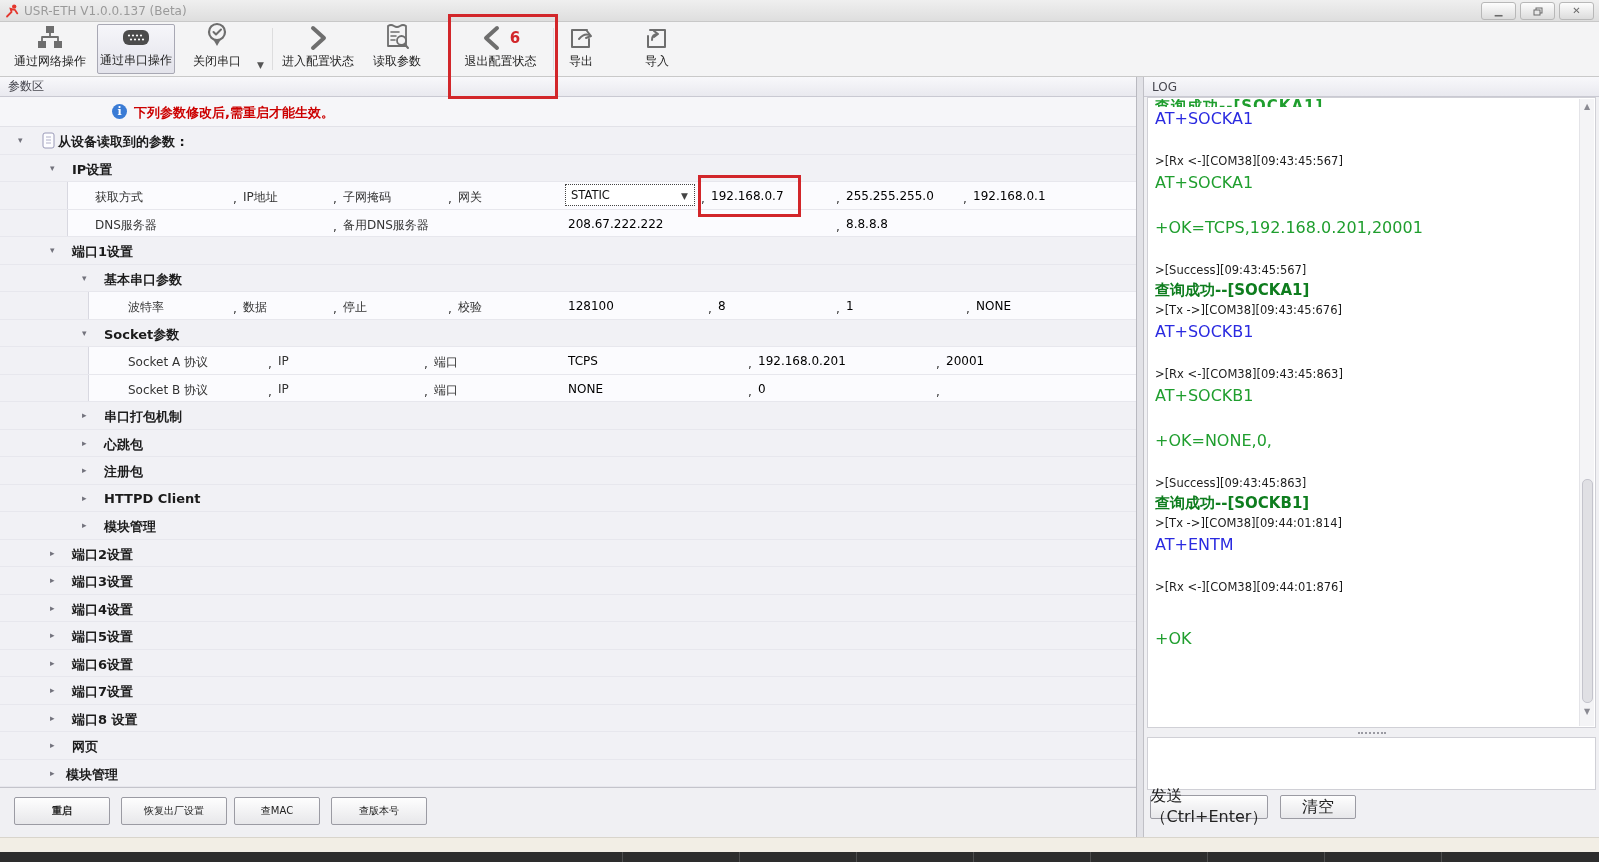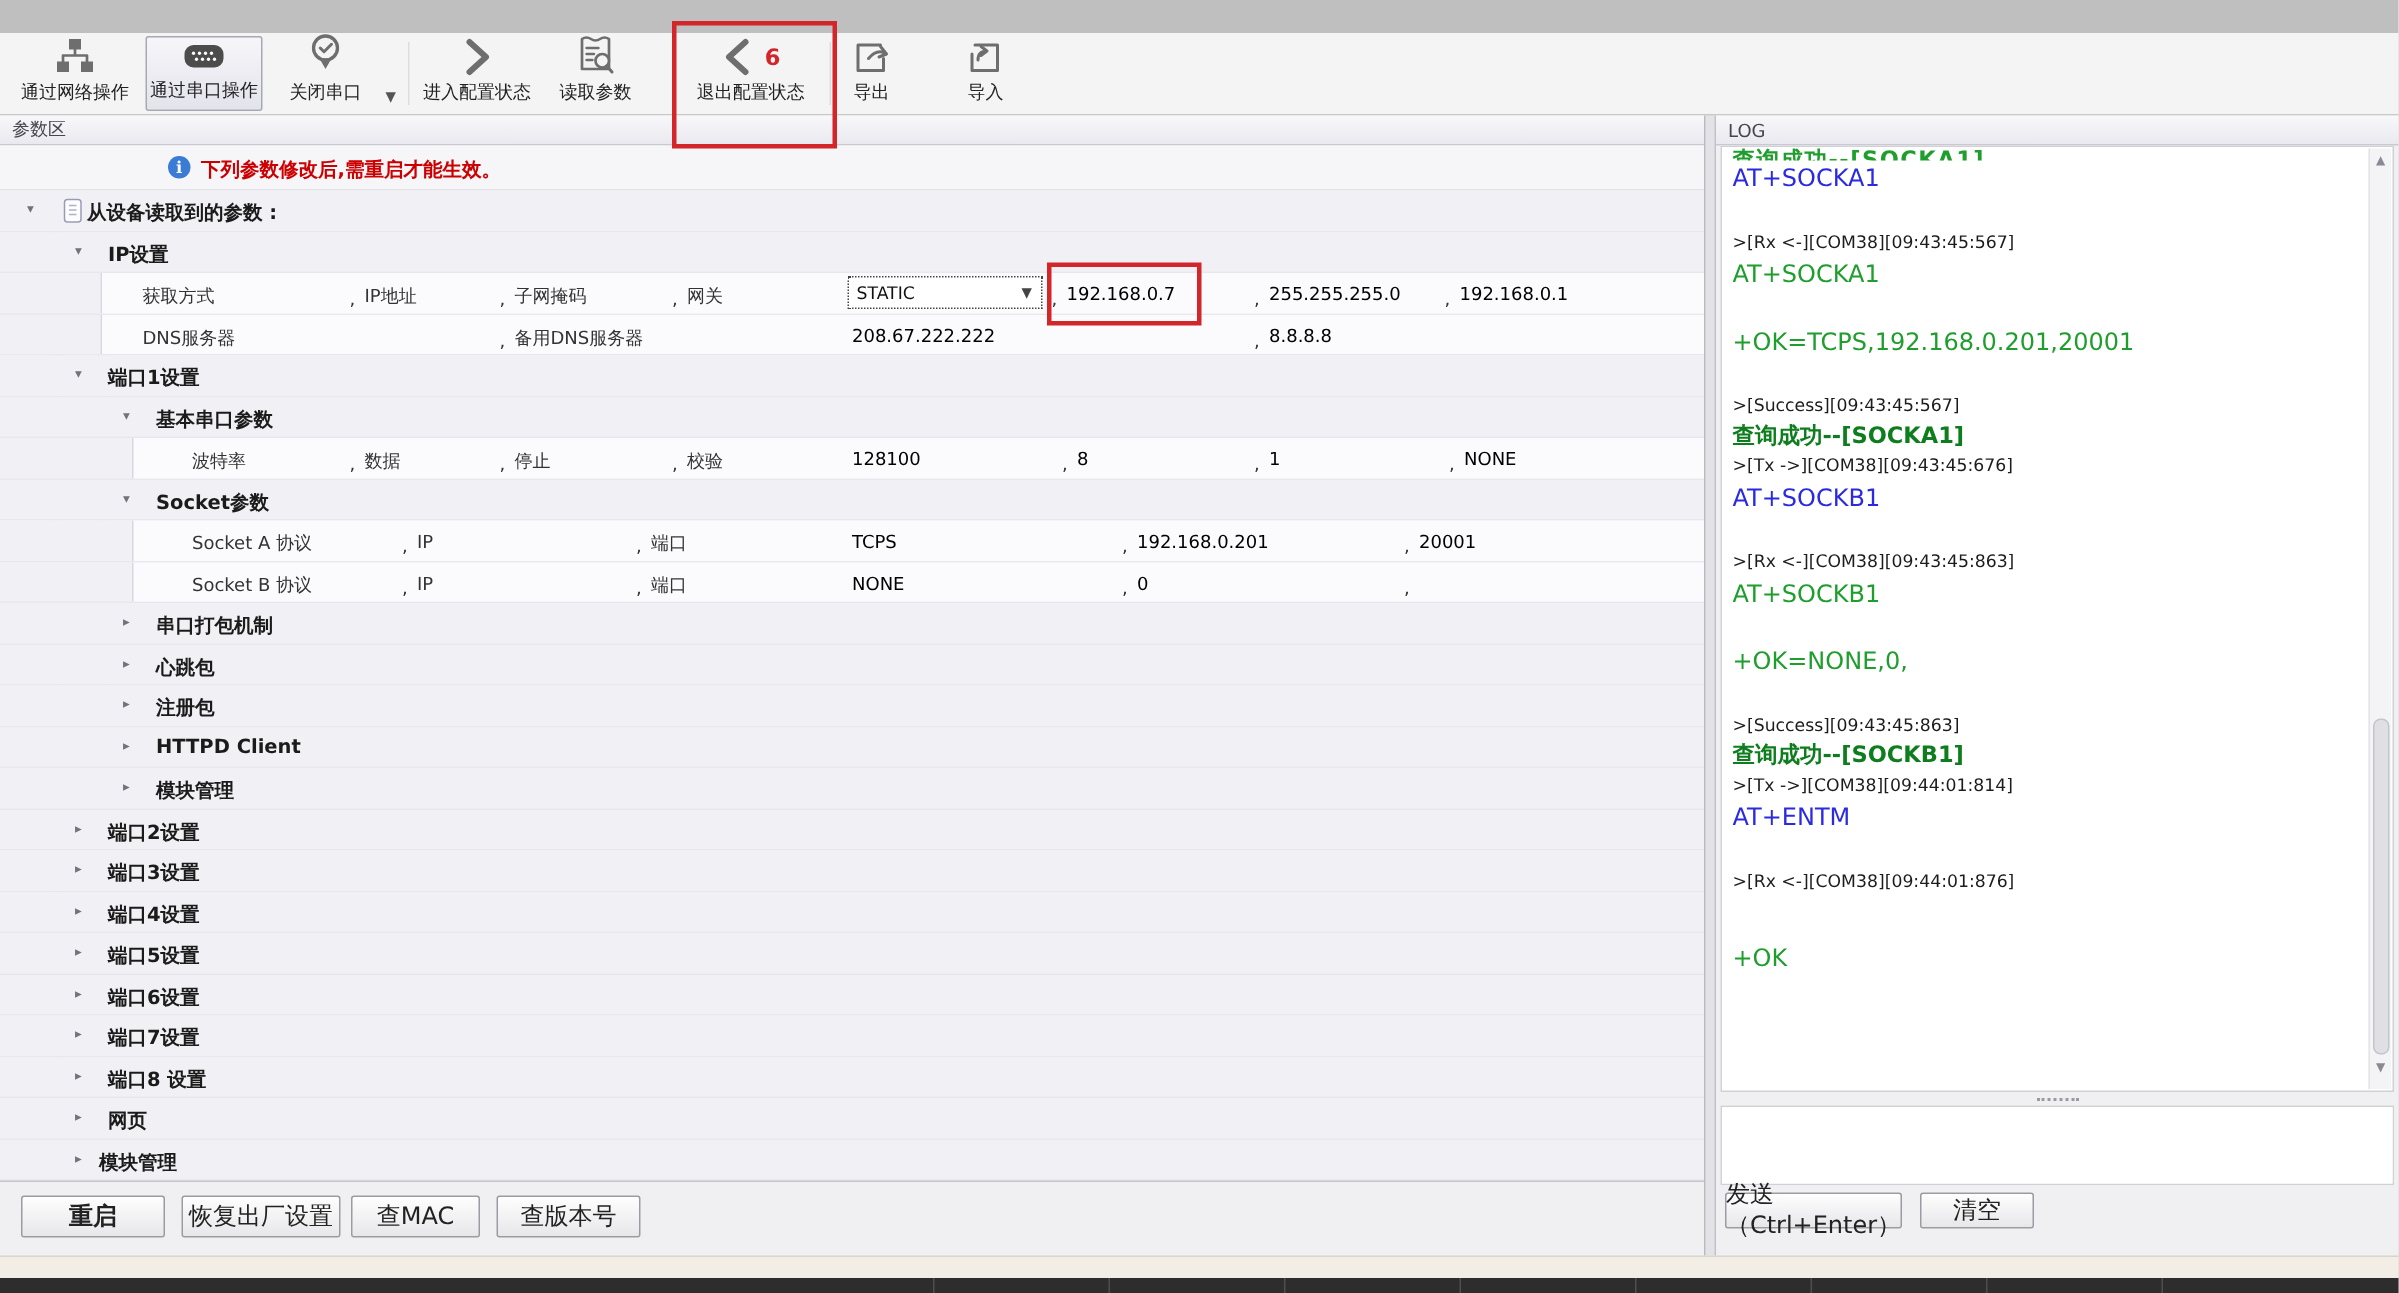--- a/index.html
+++ b/index.html
@@ -62,21 +62,21 @@
   .guide{position:absolute;width:1px;background:#d4d4dc}
   .select-box{position:absolute;left:565px;top:2px;width:130px;height:22px;background:#fff;
     border:1px dotted #444;box-sizing:border-box;font-size:11.5px;color:#111;display:flex;
     align-items:center;padding-left:5px;cursor:default}
   .select-caret{position:absolute;right:6px;top:6px;font-size:9px;color:#444}
   .doc-ico{position:absolute;left:42px;top:5px}
 
   .left-btnbar{position:absolute;bottom:0;left:0;right:0;height:51px;background:#f0f0f3;
     border-top:1px solid #c4c4cb;box-sizing:border-box}
   .btn{position:absolute;top:9px;height:28px;background:linear-gradient(#fefefe,#e7e7ea);
-    border:1px solid #9b9ba3;border-radius:2px;font-size:16px;color:#222;display:flex;
+    border:1px solid #9b9ba3;border-radius:2px;font-size:10px;color:#222;display:flex;
     align-items:center;justify-content:center;box-sizing:border-box;cursor:default}
 
   
   .right-panel{position:absolute;top:77px;left:1143px;right:0;bottom:24px;background:#f0f0f3;
     border-left:1px solid #c0c0c6;box-sizing:border-box;overflow:hidden}
   .log-box{position:absolute;top:20px;left:3px;right:3px;height:631px;background:#fff;
     border:1px solid #d0d0d6;box-sizing:border-box;overflow:hidden}
   .log-content{position:absolute;top:1px;left:7px;right:18px;bottom:1px;overflow:hidden}
   .lg-clip{color:#1f9e2e;font-size:15px;font-weight:bold;height:8px;overflow:hidden;
     line-height:14px;letter-spacing:1px}
@@ -106,20 +106,37 @@
   .status-strip{position:absolute;left:0;right:0;bottom:10px;height:14px;background:#f2eee5;
     border-top:1px solid #d9d5cc}
   .taskbar{position:absolute;left:0;right:0;bottom:0;height:10px;background:#2d2d2d;display:flex}
   .tb-seg{height:100%;border-left:1px solid #4e4e4e;box-sizing:border-box}
 </style>
 </head>
 <body>
 
 <div class="app">
 
+  <div class="titlebar">
+    <svg width="14" height="14" viewBox="0 0 14 14">
+      <circle cx="9.2" cy="2.6" r="2.2" fill="#e4372e"></circle>
+      <path d="M2 12.5 L6.5 8 L5.6 4.8 L10 6 L12.3 9.4" stroke="#e4372e" stroke-width="1.8" fill="none" stroke-linecap="round"></path>
+    </svg>
+    <span class="title-text">USR-ETH V1.0.0.137 (Beta)</span>
+    <div class="win-buttons">
+      <div class="win-btn">▁</div>
+      <div class="win-btn">
+        <svg width="10" height="9" viewBox="0 0 10 9">
+          <rect x="3" y="1" width="6" height="5" fill="none" stroke="#6a6a6a"></rect>
+          <rect x="1" y="3" width="6" height="5" fill="#e8e8e8" stroke="#6a6a6a"></rect>
+        </svg>
+      </div>
+      <div class="win-btn">✕</div>
+    </div>
+  </div>
 
   <div class="toolbar">
     <div class="tb-item" style="left:4px;width:92px">
       <span class="tb-icon">
         <svg class="ico" width="30" height="28" viewBox="0 0 30 28">
           <rect x="11" y="2" width="8" height="7" fill="#6e6e6e" stroke="none"></rect>
           <rect x="3" y="17" width="8" height="7" fill="#6e6e6e" stroke="none"></rect>
           <rect x="19" y="17" width="8" height="7" fill="#6e6e6e" stroke="none"></rect>
           <path d="M15 9 V13 M7 17 V13 H23 V17" stroke-width="1.8"></path>
         </svg>

